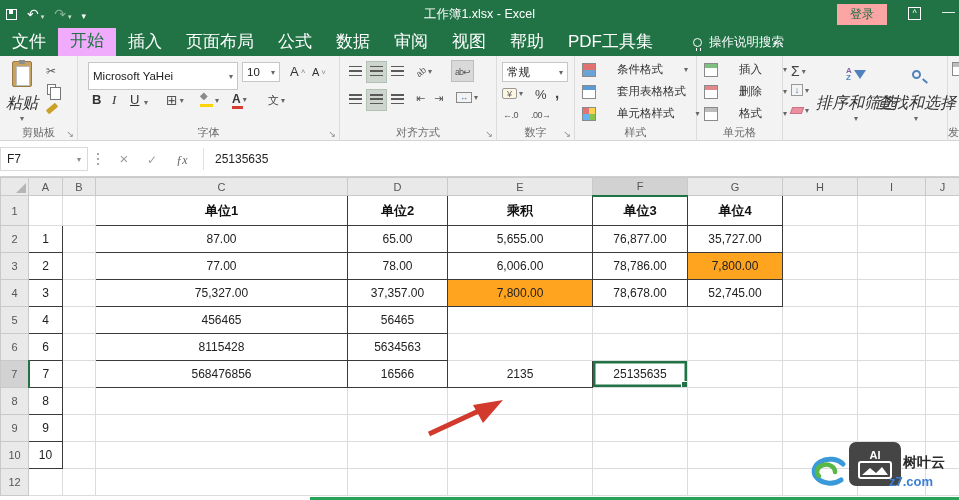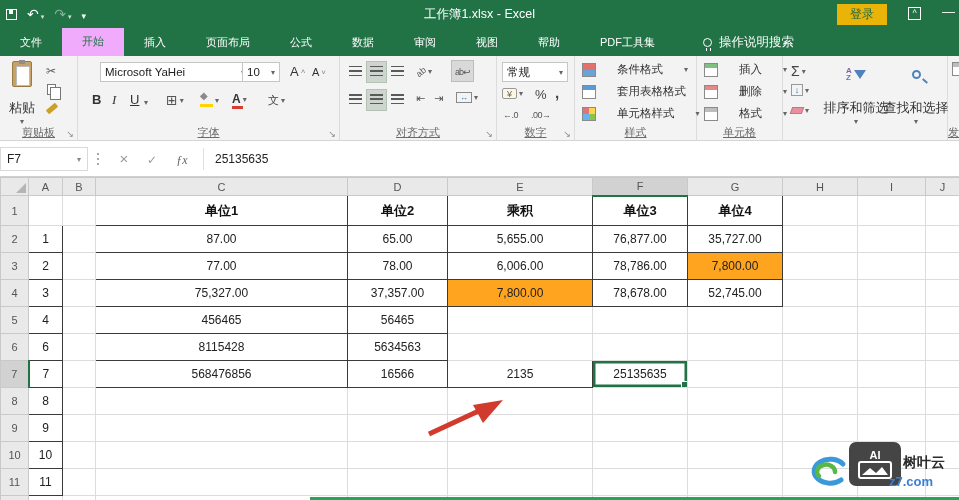--- a/index.html
+++ b/index.html
@@ -9,42 +9,42 @@
   
   .titlebar { position:absolute; top:0; left:0; right:0; height:28px; background:#217346; color:#fff; }
   .qat { position:absolute; left:6px; top:0; height:28px; display:flex; align-items:center; gap:10px; }
   .floppy { width:11px; height:11px; border:1.5px solid #fff; display:inline-block; position:relative; }
   .floppy::after { content:""; position:absolute; left:2px; top:0; width:4px; height:4px; background:#fff; }
   .ic-undo::before { content:"↶"; font-size:14px; color:#fff; }
   .ic-redo::before { content:"↷"; font-size:14px; color:rgba(255,255,255,.45); }
   .ic-qatmore::before { content:"▾"; font-size:9px; color:#fff; }
   .smallcaret::after { content:"▾"; font-size:7px; color:rgba(255,255,255,.8); margin-left:2px; }
   .title { position:absolute; left:0; right:0; top:0; line-height:28px; text-align:center; font-size:12.5px; color:#fff; }
-  .login { position:absolute; right:72px; top:4px; background:#eab308; color:#1e6b41; font-size:12px; padding:2px 13px; cursor:pointer; }
+  .login { position:absolute; right:72px; top:4px; background:#fca5a5; color:#1e6b41; font-size:12px; padding:2px 13px; cursor:pointer; }
   .ribdisp { position:absolute; right:38px; top:7px; width:13px; height:13px; border:1.3px solid #fff; }
   .ribdisp::before { content:"^"; display:block; text-align:center; font-size:9px; line-height:11px; color:#fff; }
   .minimize { position:absolute; right:4px; top:4px; color:#fff; font-size:13px; }
 
   
   .tabrow { position:absolute; top:28px; left:0; right:0; height:28px; background:#217346; display:flex; align-items:stretch; }
-  .tab { color:#fff; font-size:11px; line-height:28px; padding:0 20px; cursor:pointer; white-space:nowrap; }
+  .tab { color:#fff; font-size:17px; line-height:28px; padding:0 12px; cursor:pointer; white-space:nowrap; }
   .tab.active { background:#f0abfc; color:#217346;font-family:Liberation Mono, monospace; }
   .searchbox { display:flex; align-items:center; gap:7px; margin-left:28px; color:#fff; font-size:12.5px; }
   .bulb { width:9px; height:9px; border:1.5px solid #fff; border-radius:50%; position:relative; display:inline-block; }
   .bulb::after { content:""; position:absolute; left:2px; top:9px; width:3px; height:3px; border-left:1.5px solid #fff; border-right:1.5px solid #fff; }
 
   
   .ribbon { position:absolute; top:56px; left:0; right:0; height:85px; background:#f3f3f3; border-bottom:1px solid #d5d5d5; font-size:12px; color:#333; }
   .grp { position:absolute; top:0; height:85px; border-right:1px solid #dcdcdc; }
-  .glabel { position:absolute; bottom:1px; left:0; right:0; text-align:center; font-size:11px; color:#6a6a6a;text-decoration:underline; }
+  .glabel { position:absolute; bottom:1px; left:0; right:0; text-align:center; font-size:11px; color:#6a6a6a; }
   .launcher { position:absolute; right:3px; bottom:2px; font-size:9px; color:#8a8a8a; cursor:pointer; }
   .launcher::before { content:"↘"; }
   .caret { font-size:8px; color:#666; }
   .bigbtn { position:absolute; display:flex; flex-direction:column; align-items:center; cursor:pointer; }
-  .bigbtn .blabel { font-size:13px; color:#333; margin-top:12px; white-space:nowrap; }
+  .bigbtn .blabel { font-size:16px; color:#333; margin-top:6px; white-space:nowrap;font-style:italic; }
 
   
   .clipicon { width:20px; height:26px; background:#c8a164; border:1px solid #9a7a43; border-radius:2px; position:relative; }
   .clipicon::before { content:""; position:absolute; left:3px; top:4px; width:12px; height:18px; background:#fff; border:1px solid #bbb; }
   .clipicon::after { content:""; position:absolute; left:6px; top:-2px; width:6px; height:4px; background:#8d8d8d; }
   .ic-cut::before { content:"✂"; font-size:12px; color:#555; }
   .copyicon { width:9px; height:11px; border:1px solid #777; background:#fff; position:relative; display:inline-block; }
   .copyicon::after { content:""; position:absolute; left:2px; top:2px; width:9px; height:11px; border:1px solid #777; background:#fff; }
   .brushicon { width:12px; height:5px; background:#c9a227; border-radius:1px; transform:rotate(-40deg); display:inline-block; }
   .mini { position:absolute; cursor:pointer; display:flex; align-items:center; gap:2px; }
@@ -195,21 +195,21 @@
         <span class="copyicon"></span>
       </span>
     <span class="mini" style="left:46px;top:50px">
         <span class="brushicon"></span>
       </span>
     <div class="glabel">剪贴板</div>
     <span class="launcher"></span>
   </div>
 
   <div class="grp" style="left:78px;width:262px">
-    <div class="inputbox" style="left:22px;top:6px;width:150px;height:20px">
+    <div class="inputbox" style="left:10px;top:6px;width:150px;height:28px">
       <span>Microsoft YaHei</span>
         <span class="caret">▾</span>
     </div>
     <div class="inputbox" style="left:164px;top:6px;width:38px;height:20px">
       <span>10</span>
         <span class="caret">▾</span>
     </div>
     <span class="mini growA" style="left:212px;top:8px">A</span>
     <span class="mini shrinkA" style="left:234px;top:10px">A</span>
     <span class="mini btxt" style="left:14px;top:36px">B</span>
@@ -530,33 +530,20 @@
           <td></td>
           <td></td>
           <td></td>
           <td></td>
           <td></td>
           <td></td>
           <td></td>
           <td></td>
         </tr>
         <tr>
-          <th>11</th>
-          <td class="tbl">11</td>
-          <td></td>
-          <td></td>
-          <td></td>
-          <td></td>
-          <td></td>
-          <td></td>
-          <td></td>
-          <td></td>
-          <td></td>
-        </tr>
-        <tr>
           <th>12</th>
           <td></td>
           <td></td>
           <td></td>
           <td></td>
           <td></td>
           <td></td>
           <td></td>
           <td></td>
           <td></td>

